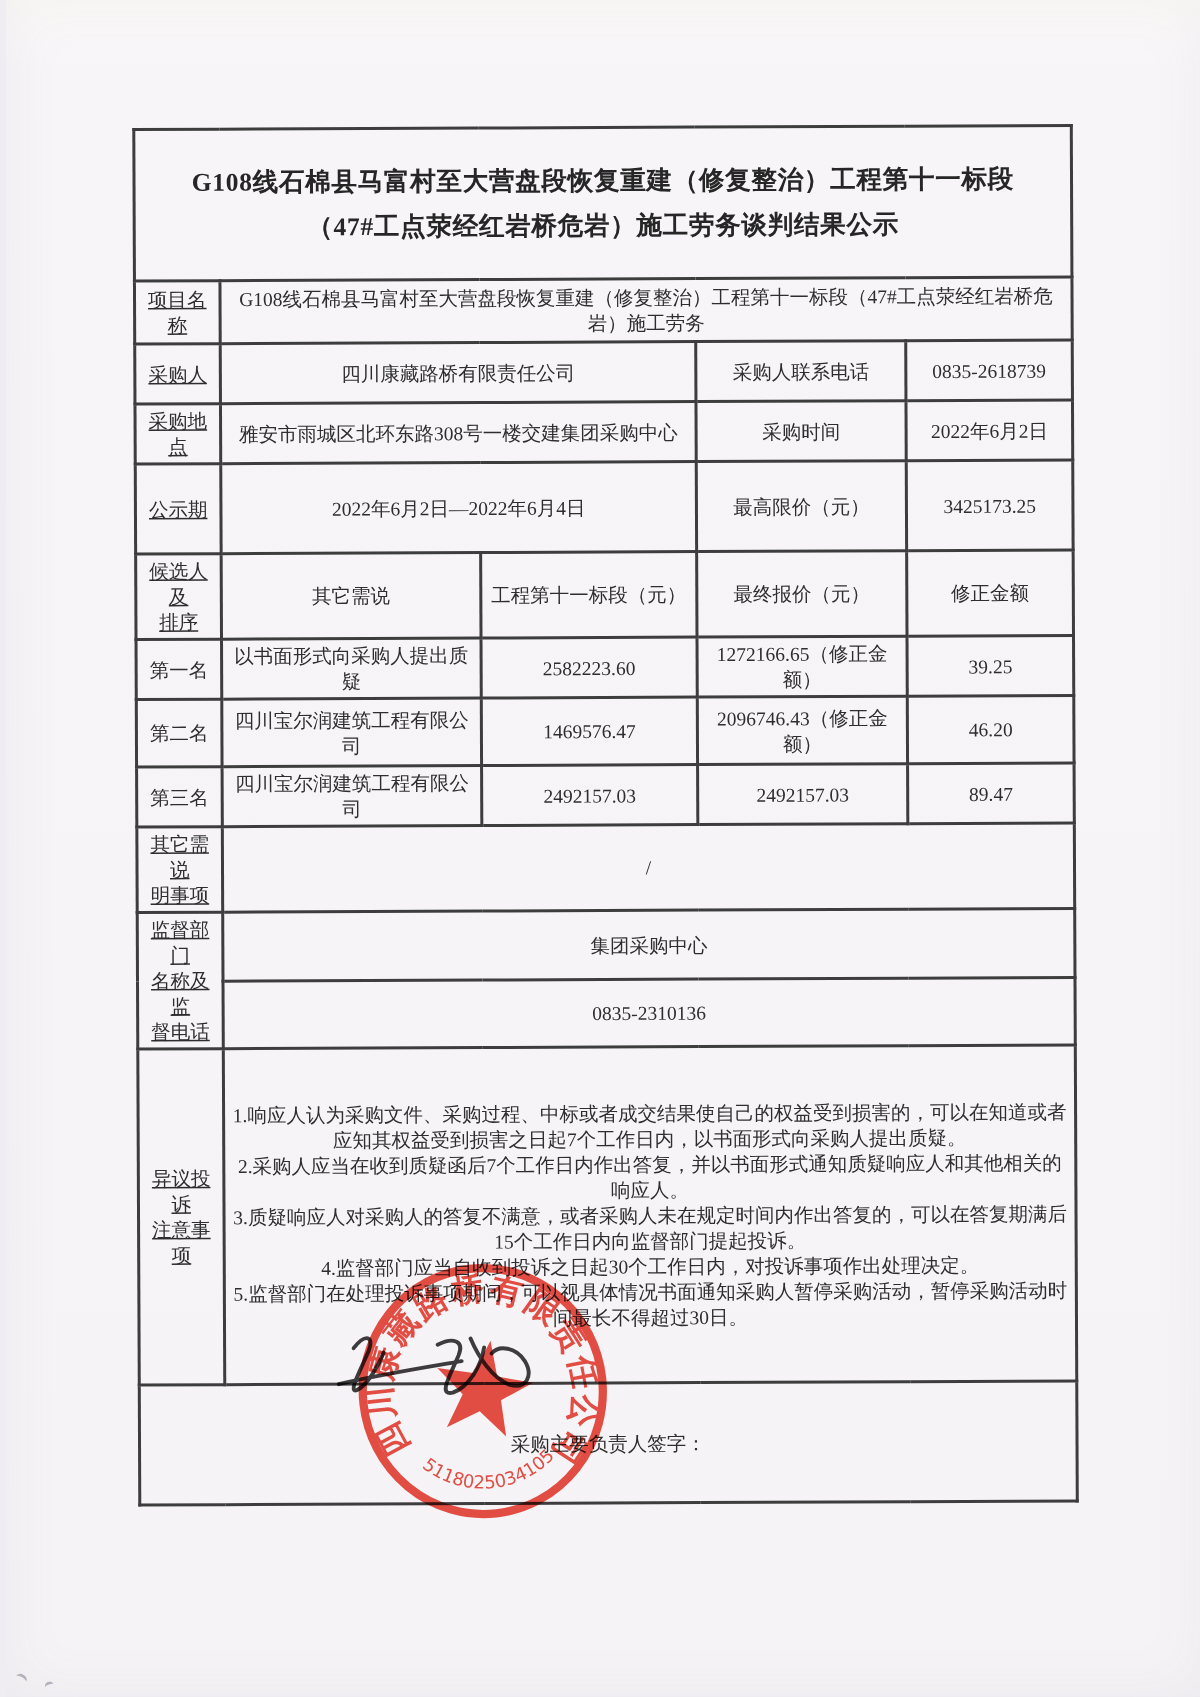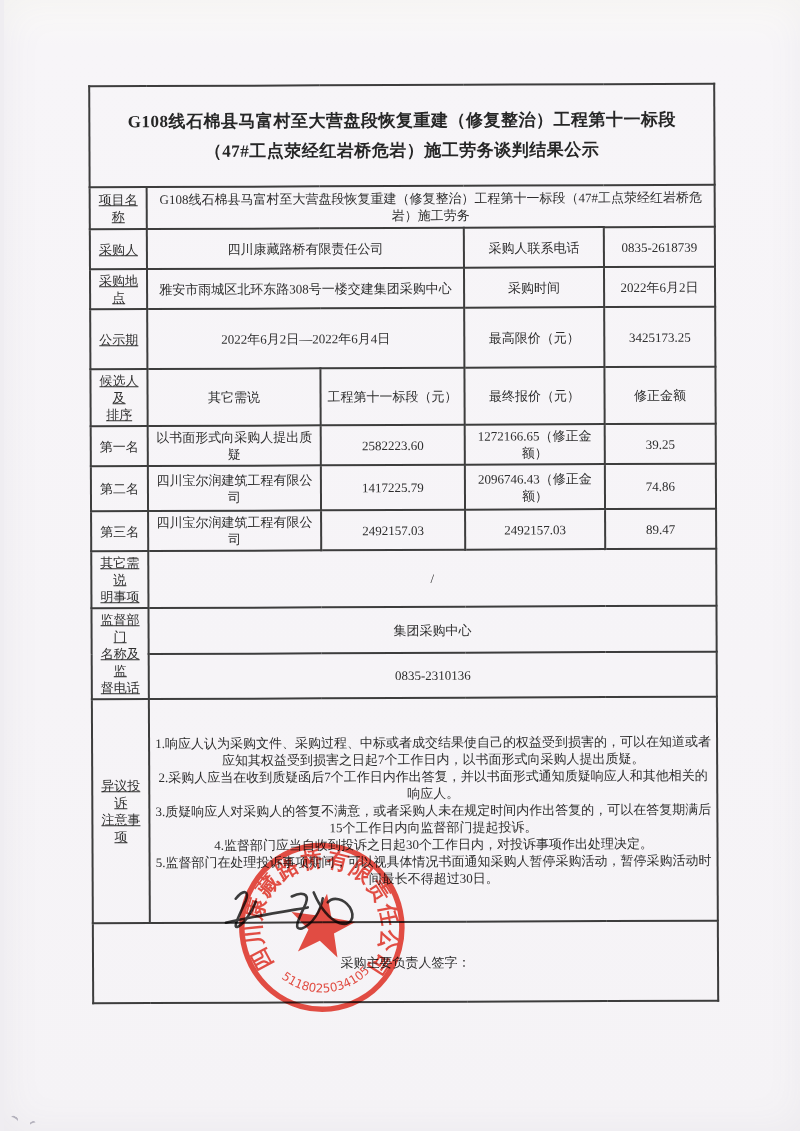--- a/index.html
+++ b/index.html
@@ -116,23 +116,23 @@
       <tr style="height:37px">
         <td>第一名</td>
         <td>以书面形式向采购人提出质疑</td>
         <td>2582223.60</td>
         <td>1272166.65（修正金额）</td>
         <td>39.25</td>
       </tr>
       <tr style="height:45px">
         <td>第二名</td>
         <td>四川宝尔润建筑工程有限公司</td>
-        <td>1417225.79</td>
+        <td>1469576.47</td>
         <td>2096746.43（修正金额）</td>
-        <td>74.86</td>
+        <td>46.20</td>
       </tr>
       <tr style="height:40px">
         <td>第三名</td>
         <td>四川宝尔润建筑工程有限公司</td>
         <td>2492157.03</td>
         <td>2492157.03</td>
         <td>89.47</td>
       </tr>
 
       <tr style="height:49px">

